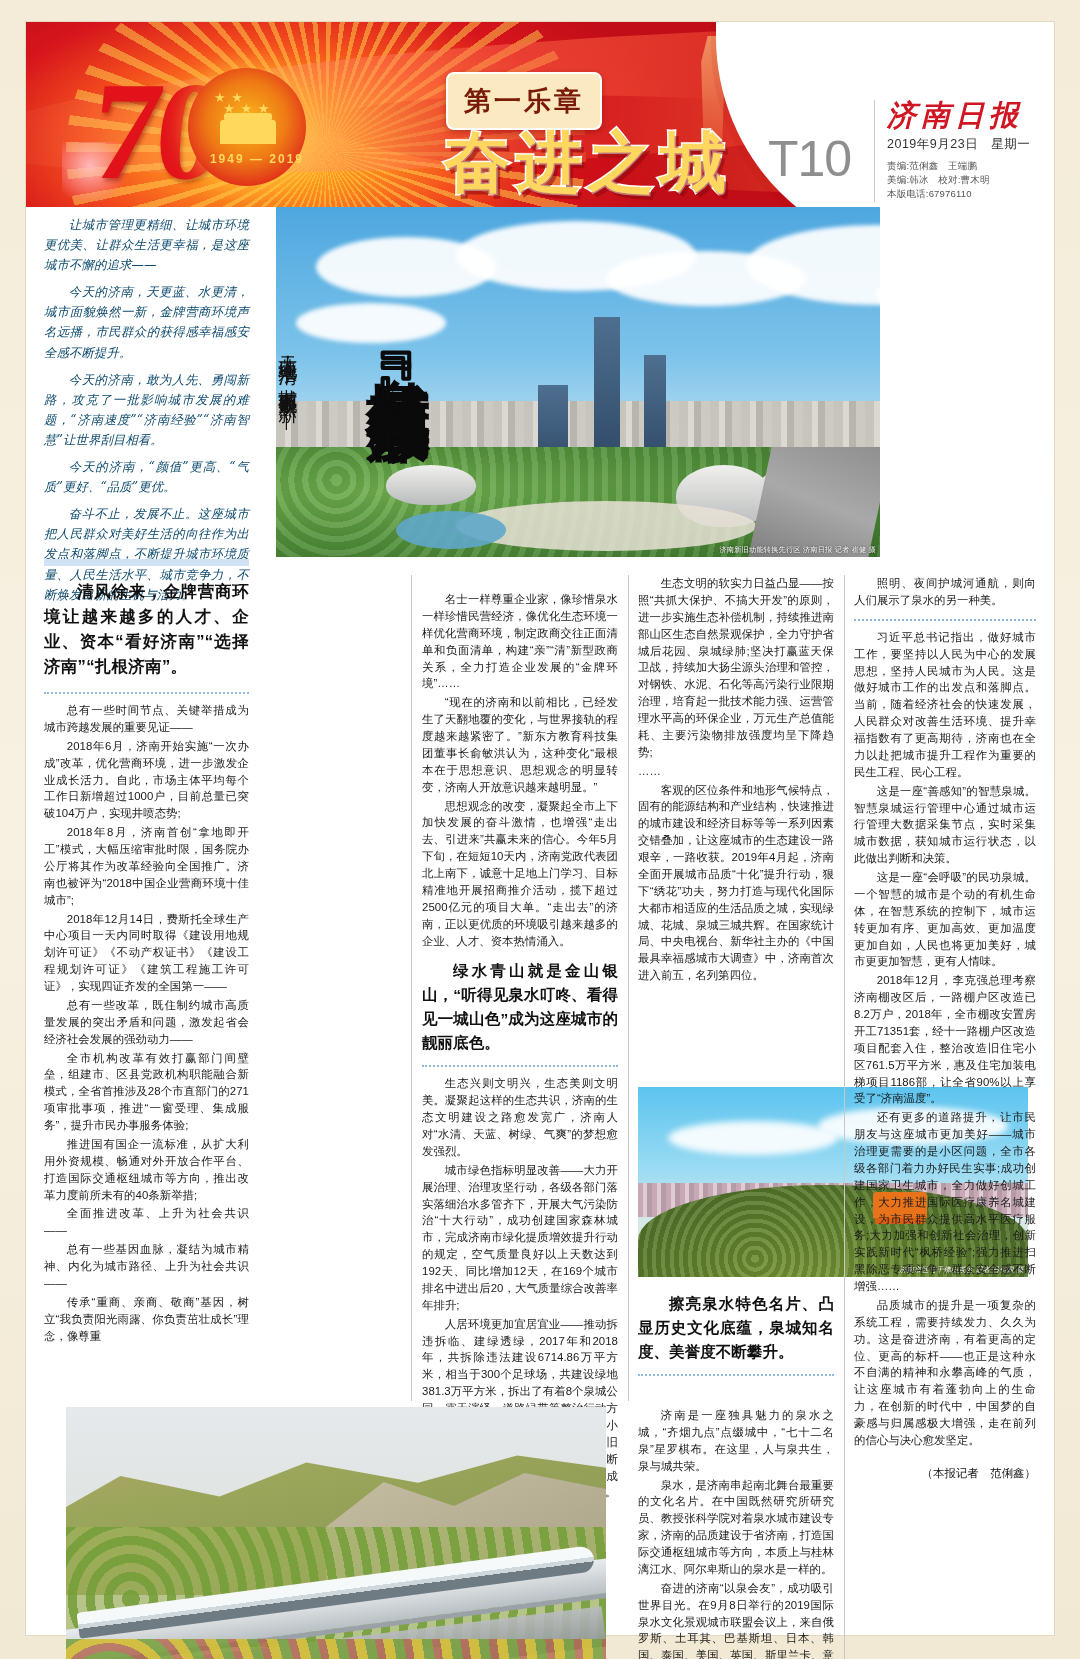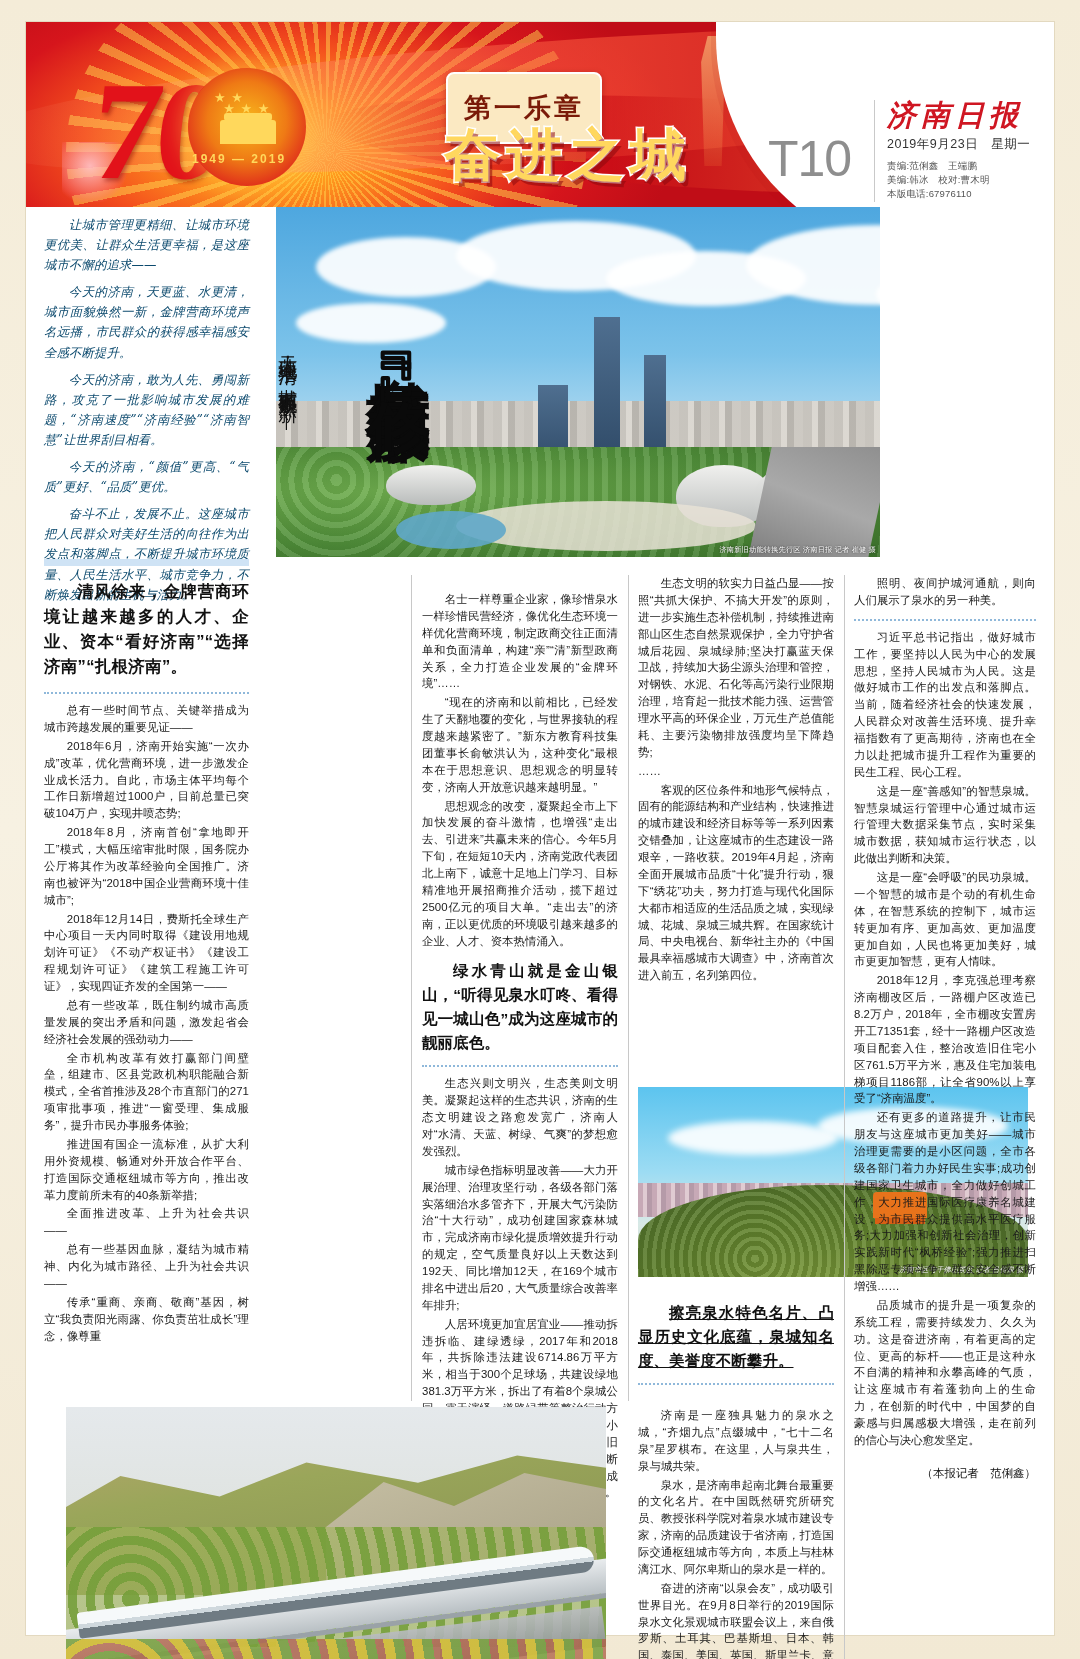--- a/index.html
+++ b/index.html
@@ -84,35 +84,35 @@
   }
   .logo70 .tiananmen:before{
     content:"";position:absolute;left:4px;top:-7px;width:48px;height:8px;
     background:#ffd85c;border-radius:3px;
   }
   .logo70 .stars{
     position:absolute;left:128px;top:52px;width:70px;height:26px;
     color:#ffd85c;font-size:13px;line-height:11px;letter-spacing:1px;
   }
   .logo70 .years{
-    position:absolute;left:106px;top:112px;width:112px;text-align:left;
+    position:absolute;left:106px;top:112px;width:112px;text-align:right;
     color:#ffd85c;font-size:12px;letter-spacing:2px;font-weight:bold;
   }
   .chapter-badge{
     position:absolute;left:420px;top:50px;
     background:#fbe9c2;border:2px solid #fff;border-radius:8px;
-    padding:16px 16px;
+    padding:9px 16px;
     color:#7a1a08;font-size:27px;font-weight:bold;
     font-family:"DejaVu Serif","Liberation Serif",serif;
     letter-spacing:3px;
     box-shadow:0 2px 6px rgba(100,0,0,.35);
   }
   .banner-title{
     position:absolute;left:418px;top:96px;
-    font-size:56px;font-weight:bold;letter-spacing:6px;
+    font-size:66px;font-weight:bold;letter-spacing:6px;
     font-family:"DejaVu Serif","Liberation Serif",serif;
     color:#ffd75e;
     -webkit-text-stroke:3px #ffffff;
     paint-order:stroke fill;
     text-shadow:4px 5px 0 rgba(140,8,12,.55);
     white-space:nowrap;
   }
   .page-no{
     position:absolute;left:742px;top:108px;
     font-size:50px;color:#8e8e8e;font-weight:normal;
@@ -390,21 +390,21 @@
       <div class="cloud" style="left:30px;top:34px;width:170px;height:34px;"></div>
       <div class="cloud" style="left:180px;top:20px;width:190px;height:38px;"></div>
       <div class="cityband"></div>
       <div class="hill"></div>
       <div class="hilltex"></div>
       <div class="temple"></div>
       <div class="cap">济南市区与千佛山景区 记者 吕传泉 摄</div>
     </div>
 
     <div class="tcol col-body" style="left:612px;top:1078px;width:196px;height:116px;">
-      <div class="bold-pull" style="margin-top:16px;text-decoration:underline;">擦亮泉水特色名片、凸显历史文化底蕴，泉城知名度、美誉度不断攀升。</div>
+      <div class="bold-pull" style="margin-top:7px;">擦亮泉水特色名片、凸显历史文化底蕴，泉城知名度、美誉度不断攀升。</div>
       <div class="dot-rule"></div>
     </div>
     <div class="tcol col-body" style="left:612px;top:1200px;width:196px;height:318px;">
       <p>济南是一座独具魅力的泉水之城，“齐烟九点”点缀城中，“七十二名泉”星罗棋布。在这里，人与泉共生，泉与城共荣。</p>
       <p>泉水，是济南串起南北舞台最重要的文化名片。在中国既然研究所研究员、教授张科学院对着泉水城市建设专家，济南的品质建设于省济南，打造国际交通枢纽城市等方向，本质上与桂林漓江水、阿尔卑斯山的泉水是一样的。</p>
       <p>奋进的济南“以泉会友”，成功吸引世界目光。在9月8日举行的2019国际泉水文化景观城市联盟会议上，来自俄罗斯、土耳其、巴基斯坦、日本、韩国、泰国、美国、英国、斯里兰卡、意大利、西班牙、瑞士等13个国家的嘉宾发起成立共计20个国家150余人齐聚泉城，为泉城文化事业国家献策的同时，对泉城品牌也有了新的认识。</p>
 
     </div>
 
     <div class="sep-v" style="left:818px;top:368px;height:1150px;"></div>

